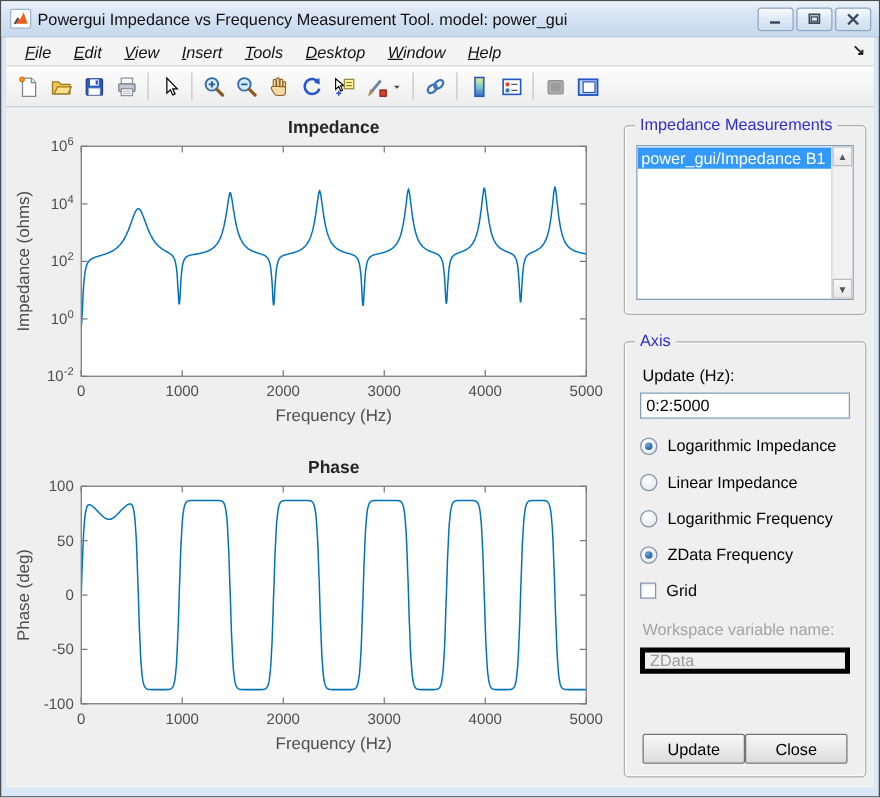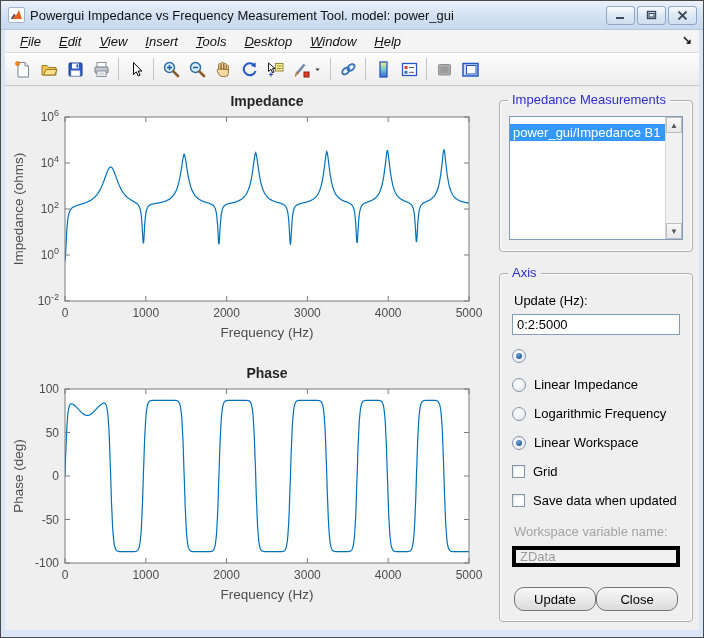--- a/index.html
+++ b/index.html
@@ -34,21 +34,21 @@
   .plots{ width:490px; display:flex; flex-direction:column; padding:3px 0 0 2px; flex:0 0 auto;}
   svg text{ font-family:"Liberation Sans", sans-serif; }
   .sidebar{ flex:1; display:flex; flex-direction:column; padding:14px 8px 8px 4px;}
   .group{ position:relative; border:1px solid #b0b0b0; border-radius:4px;
           box-shadow:inset 0 0 0 1px #fbfbfb;}
   .group-title{ position:absolute; top:-9px; left:8px; background:#efefef; padding:0 4px;
                 color:#2d2dd0; font-size:13px;}
   .group.measurements{ height:152px; flex:0 0 auto;}
   .listbox{ position:absolute; left:9px; right:9px; top:15px; bottom:11px; background:#fff;
             border:1px solid #7f9db9; display:flex; overflow:hidden;}
-  .list-items{ flex:1; padding-top:7px;}
+  .list-items{ flex:1; padding-top:1px;}
   .list-item{ font-size:13px; padding:1px 3px; white-space:nowrap;}
   .list-item.selected{ background:#3399ff; color:#fff;}
   .vscroll{ width:17px; background:#f1f1f1; border-left:1px solid #d5d5d5;
             display:flex; flex-direction:column; justify-content:space-between;}
   .sbtn{ height:16px; background:linear-gradient(#f8f8f8,#e8e8e8); border:1px solid #bdbdbd;
          display:flex; align-items:center; justify-content:center; font-size:8px; color:#555;}
   .group.axis{ flex:1; margin-top:21px; display:flex; flex-direction:column;
                padding:16px 12px 8px 12px;}
   .range-label{ font-size:13px; margin:3px 0 6px 2px; color:#000;}
   .text-input{ height:21px; border:1px solid #7f9db9; background:#fff; font-size:13px;
@@ -60,21 +60,21 @@
   .radio.sel::after{ content:''; width:6px; height:6px; border-radius:50%;
           background:radial-gradient(circle at 35% 30%, #6aa4e0, #17457e);}
   .cb{ width:13px; height:13px; border:1px solid #8694a8; background:#fff; flex:0 0 auto;
        box-shadow:inset 1px 1px 2px #dde3ea;}
   .ws-label{ color:#a3a3a3; margin-top:16px; font-size:13px; margin-left:2px;}
   .ws-input{ margin-top:7px; height:21px; border:4px solid #000000; background:#f0f0f0;
              color:#9b9b9b; font-size:13px; padding:1px 4px; width:100%;
              font-family:"Liberation Sans",sans-serif;}
   .btn-row{ display:flex; justify-content:space-between; margin-top:auto; padding:0 2px 2px 2px;}
   .push-btn{ width:82px; height:24px; font-size:13px; color:#000; border:1px solid #757575;
-             border-radius:10px; font-family:"Liberation Sans",sans-serif;
+             border-radius:2px; font-family:"Liberation Sans",sans-serif;
              background:linear-gradient(#f7f7f7,#eaeaea 50%,#dcdcdc);}
 </style>
 </head>
 <body>
 
 <div class="window">
 
   <div class="titlebar">
     <span class="appicon">
       <svg width="13" height="12" viewBox="0 0 13 12">
@@ -356,42 +356,39 @@
         </div>
       </div>
 
       <div class="group axis">
         <span class="group-title">Axis</span>
         <div class="range-label">Update (Hz):</div>
         <input class="text-input" value="0:2:5000" style="">
         <div id="radio-rows">
             <div class="opt-row">
               <span class="radio sel"></span>
+              <span>Logarithmic Impedance</span>
             </div>
             <div class="opt-row">
               <span class="radio"></span>
               <span>Linear Impedance</span>
             </div>
             <div class="opt-row">
               <span class="radio"></span>
               <span>Logarithmic Frequency</span>
             </div>
             <div class="opt-row">
               <span class="radio sel"></span>
-              <span>Linear Workspace</span>
+              <span>ZData Frequency</span>
             </div>
           </div>
         <div id="checkbox-rows">
             <div class="opt-row">
               <span class="cb"></span>
               <span>Grid</span>
-            </div>
-            <div class="opt-row">
-              <span class="cb"></span>
-              <span>Save data when updated</span>
             </div>
           </div>
         <div class="ws-label">Workspace variable name:</div>
         <input class="ws-input" disabled="" value="ZData" style="">
         <div class="btn-row">
           <button class="push-btn">Update</button>
           <button class="push-btn">Close</button>
         </div>
       </div>
     </div>

